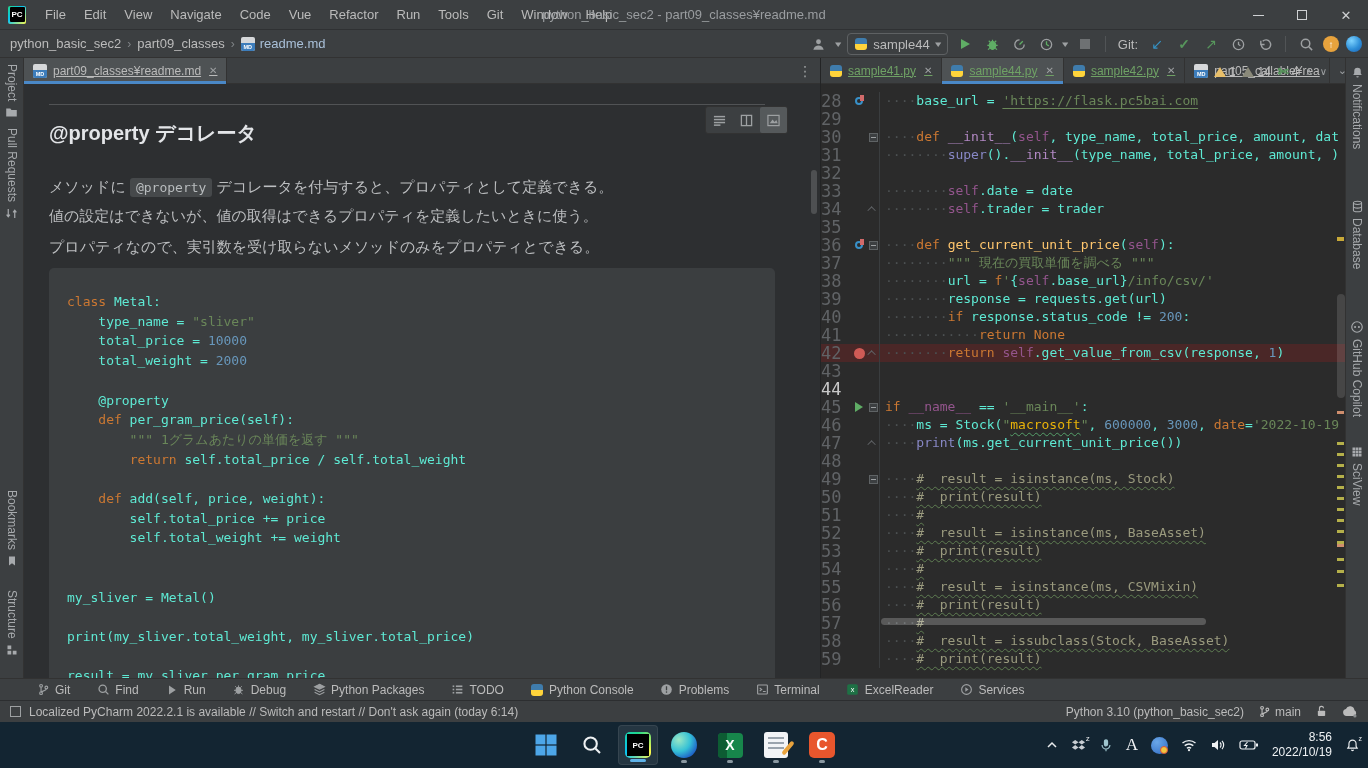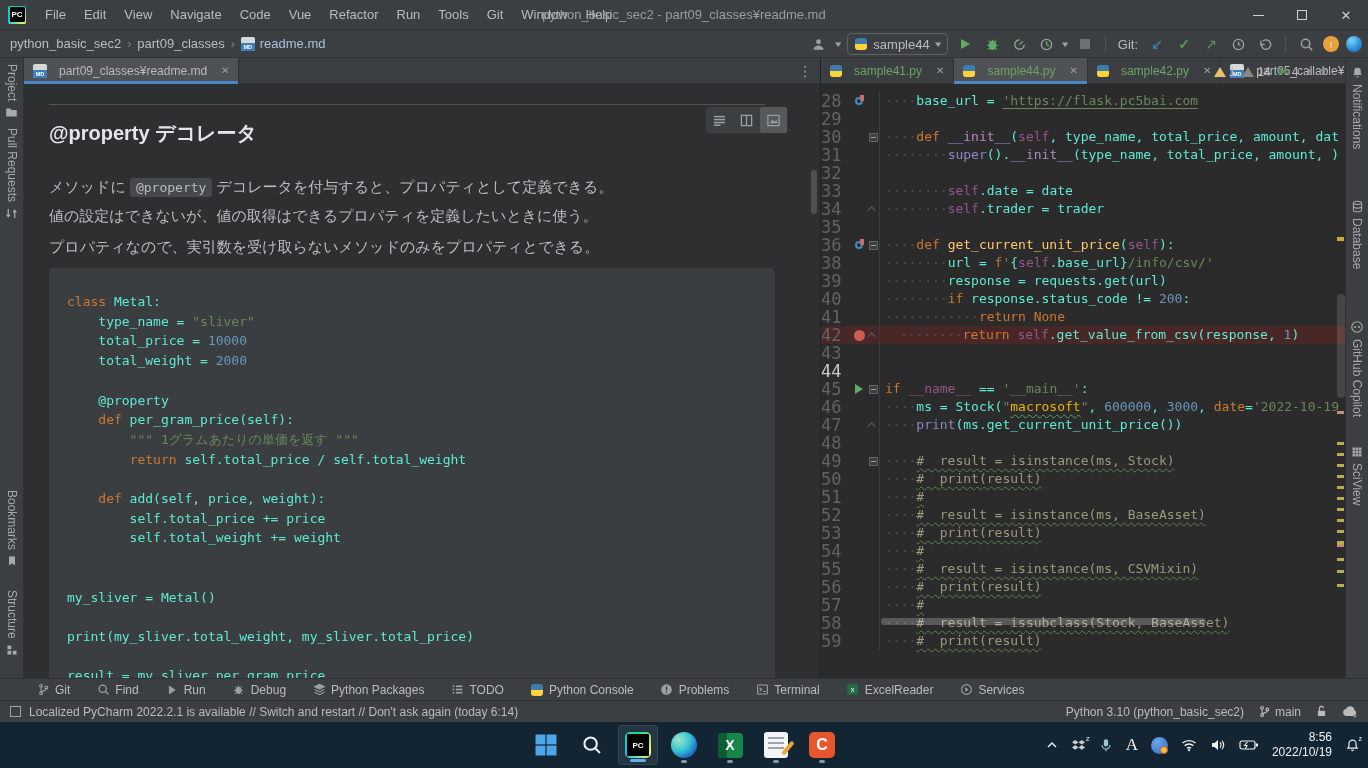--- a/index.html
+++ b/index.html
@@ -45,21 +45,21 @@
   .stripe{background:#3c3f41;position:relative;flex:none;}
   #stripe-left{width:24px;border-right:1px solid #323232;}
   #stripe-right{width:23px;border-left:1px solid #323232;}
   .stripe-item{position:absolute;left:0;width:100%;display:flex;flex-direction:column;align-items:center;gap:5px;color:#a7aaad;font-size:12px;cursor:default;}
   .vtext{writing-mode:vertical-rl;white-space:nowrap;}
 
   
   #panel-left{width:797px;flex:none;position:relative;background:#2d2f31;border-right:1px solid #232425;overflow:hidden;}
   #panel-right{flex:1;position:relative;background:#2b2b2b;overflow:hidden;}
   .tabbar{position:absolute;top:0;left:0;right:0;height:26px;background:#3c3f41;display:flex;align-items:stretch;border-bottom:1px solid #323232;}
-  .tab{display:flex;align-items:center;gap:12px;padding:0 9px;font-size:12px;color:#bbb;border-right:1px solid #323232;position:relative;white-space:nowrap;}
+  .tab{display:flex;align-items:center;gap:6px;padding:0 9px;font-size:12px;color:#bbb;border-right:1px solid #323232;position:relative;white-space:nowrap;text-decoration:underline;}
   .tab.active{background:#4e5254;}
   .tab.active::after{content:"";position:absolute;left:0;right:0;bottom:-1px;height:3px;background:#4a88c7;}
   .tab .x{color:#9da0a2;font-size:10px;margin-left:2px;}
   .tab.mod{color:#6fa165;}
   .mdicon{width:14px;height:14px;position:relative;background:#d6d8da;border-radius:2px;flex:none;}
   .mdicon::after{content:"MD";position:absolute;left:0;right:0;bottom:0;height:8px;background:#3d7dbb;color:#fff;font-size:5.5px;font-weight:bold;display:flex;align-items:center;justify-content:center;border-radius:0 0 2px 2px;}
   .kebab{margin-left:auto;color:#9da0a2;padding:0 8px;display:flex;align-items:center;font-size:14px;}
 
   
   #md-body{position:absolute;top:26px;left:0;right:0;bottom:0;overflow:hidden;}
@@ -78,21 +78,21 @@
   .c-se{color:#94558d;} .c-b{color:#8888c6;} .c-d{color:#b389c5;} .c-f{color:#ffc66d;}
   .c-na{color:#cc7832;}
   .c-c{color:#9a9a7e;text-decoration:underline wavy #5f7e52 1px;text-underline-offset:3px;}
   .c-su{color:#6a8759;text-decoration:underline;text-underline-offset:3px;}
   .c-st{color:#eab308;text-decoration:underline wavy #55a06a 1px;text-underline-offset:3px;}
   .c-ws{color:#4c5052;}
 
   
   #ed-body{position:absolute;top:26px;left:0;right:0;bottom:0;padding-top:8px;font-family:"DejaVu Sans Mono",monospace;font-size:13px;}
   .ed-line{display:flex;height:18px;line-height:18px;white-space:pre;position:relative;}
-  .ed-line.bp{background:#4a2727;gap:15px;}
+  .ed-line.bp{background:#4a2727;}
   .gut{flex:none;display:flex;align-items:center;height:18px;}
   .gut-num{width:30px;text-align:left;color:#606366;font-size:17px;padding-right:4px;}
   .gut-num.cur{color:#c8c8c8;}
   .gut-ico{width:16px;display:flex;align-items:center;justify-content:center;}
   .gut-fold{width:13px;display:flex;align-items:center;justify-content:center;border-right:1px solid #3a3d3f;height:18px;}
   .g-ov{width:8px;height:8px;border:2px solid #3890c8;border-radius:50%;position:relative;}
   .g-ov::after{content:"";position:absolute;right:-3px;top:-4px;width:4px;height:6px;background:#d16a6a;}
   .g-bp{width:11px;height:11px;border-radius:50%;background:#cf5b56;}
   .g-run{width:0;height:0;border-left:8px solid #5fad65;border-top:5px solid transparent;border-bottom:5px solid transparent;}
   .fm{width:9px;height:9px;border:1px solid #5f6365;background:#3c3f41;position:relative;}
@@ -363,20 +363,21 @@
       <div id="ed-body">
           <div class="ed-line"><div class="gut"><span class="gut-num">28</span><span class="gut-ico"><span class="g-ov"></span></span><span class="gut-fold"></span></div><div class="code-text"><span class="c-ws">····</span><span class="c-t">base_url = </span><span class="c-su">'https://flask.pc5bai.com</span></div></div>
           <div class="ed-line"><div class="gut"><span class="gut-num">29</span><span class="gut-ico"></span><span class="gut-fold"></span></div><div class="code-text"></div></div>
           <div class="ed-line"><div class="gut"><span class="gut-num">30</span><span class="gut-ico"></span><span class="gut-fold"><span class="fm"></span></span></div><div class="code-text"><span class="c-ws">····</span><span class="c-k">def </span><span class="c-d">__init__</span><span class="c-t">(</span><span class="c-se">self</span><span class="c-t">, type_name, total_price, amount, dat</span></div></div>
           <div class="ed-line"><div class="gut"><span class="gut-num">31</span><span class="gut-ico"></span><span class="gut-fold"></span></div><div class="code-text"><span class="c-ws">········</span><span class="c-b">super</span><span class="c-t">().</span><span class="c-d">__init__</span><span class="c-t">(type_name, total_price, amount, )</span></div></div>
           <div class="ed-line"><div class="gut"><span class="gut-num">32</span><span class="gut-ico"></span><span class="gut-fold"></span></div><div class="code-text"></div></div>
           <div class="ed-line"><div class="gut"><span class="gut-num">33</span><span class="gut-ico"></span><span class="gut-fold"></span></div><div class="code-text"><span class="c-ws">········</span><span class="c-se">self</span><span class="c-t">.date = date</span></div></div>
           <div class="ed-line"><div class="gut"><span class="gut-num">34</span><span class="gut-ico"></span><span class="gut-fold"><span class="fe"></span></span></div><div class="code-text"><span class="c-ws">········</span><span class="c-se">self</span><span class="c-t">.trader = trader</span></div></div>
           <div class="ed-line"><div class="gut"><span class="gut-num">35</span><span class="gut-ico"></span><span class="gut-fold"></span></div><div class="code-text"></div></div>
           <div class="ed-line"><div class="gut"><span class="gut-num">36</span><span class="gut-ico"><span class="g-ov"></span></span><span class="gut-fold"><span class="fm"></span></span></div><div class="code-text"><span class="c-ws">····</span><span class="c-k">def </span><span class="c-f">get_current_unit_price</span><span class="c-t">(</span><span class="c-se">self</span><span class="c-t">):</span></div></div>
+          <div class="ed-line"><div class="gut"><span class="gut-num">37</span><span class="gut-ico"></span><span class="gut-fold"></span></div><div class="code-text"><span class="c-ws">········</span><span class="c-s">""" 現在の買取単価を調べる """</span></div></div>
           <div class="ed-line"><div class="gut"><span class="gut-num">38</span><span class="gut-ico"></span><span class="gut-fold"></span></div><div class="code-text"><span class="c-ws">········</span><span class="c-t">url = </span><span class="c-k">f</span><span class="c-s">'</span><span class="c-t">{</span><span class="c-se">self</span><span class="c-t">.base_url</span><span class="c-t">}</span><span class="c-s">/info/csv/'</span></div></div>
           <div class="ed-line"><div class="gut"><span class="gut-num">39</span><span class="gut-ico"></span><span class="gut-fold"></span></div><div class="code-text"><span class="c-ws">········</span><span class="c-t">response = requests.get(url)</span></div></div>
           <div class="ed-line"><div class="gut"><span class="gut-num">40</span><span class="gut-ico"></span><span class="gut-fold"></span></div><div class="code-text"><span class="c-ws">········</span><span class="c-k">if</span><span class="c-t"> response.status_code != </span><span class="c-n">200</span><span class="c-t">:</span></div></div>
           <div class="ed-line"><div class="gut"><span class="gut-num">41</span><span class="gut-ico"></span><span class="gut-fold"></span></div><div class="code-text"><span class="c-ws">············</span><span class="c-k">return</span><span class="c-t"> </span><span class="c-k">None</span></div></div>
           <div class="ed-line bp"><div class="gut"><span class="gut-num">42</span><span class="gut-ico"><span class="g-bp"></span></span><span class="gut-fold"><span class="fe"></span></span></div><div class="code-text"><span class="c-ws">········</span><span class="c-k">return</span><span class="c-t"> </span><span class="c-se">self</span><span class="c-t">.get_value_from_csv(response, </span><span class="c-n">1</span><span class="c-t">)</span></div></div>
           <div class="ed-line"><div class="gut"><span class="gut-num">43</span><span class="gut-ico"></span><span class="gut-fold"></span></div><div class="code-text"></div></div>
           <div class="ed-line"><div class="gut"><span class="gut-num cur">44</span><span class="gut-ico"></span><span class="gut-fold"></span></div><div class="code-text"></div></div>
           <div class="ed-line"><div class="gut"><span class="gut-num">45</span><span class="gut-ico"><span class="g-run"></span></span><span class="gut-fold"><span class="fm"></span></span></div><div class="code-text"><span class="c-k">if</span><span class="c-t"> </span><span class="c-se">__name__</span><span class="c-t"> == </span><span class="c-s">'__main__'</span><span class="c-t">:</span></div></div>
           <div class="ed-line"><div class="gut"><span class="gut-num">46</span><span class="gut-ico"></span><span class="gut-fold"></span></div><div class="code-text"><span class="c-ws">····</span><span class="c-t">ms = Stock(</span><span class="c-s">"</span><span class="c-st">macrosoft</span><span class="c-s">"</span><span class="c-t">, </span><span class="c-n">600000</span><span class="c-t">, </span><span class="c-n">3000</span><span class="c-t">, </span><span class="c-na">date</span><span class="c-t">=</span><span class="c-s">'2022-10-19</span></div></div>
           <div class="ed-line"><div class="gut"><span class="gut-num">47</span><span class="gut-ico"></span><span class="gut-fold"><span class="fe"></span></span></div><div class="code-text"><span class="c-ws">····</span><span class="c-b">print</span><span class="c-t">(ms.get_current_unit_price())</span></div></div>

